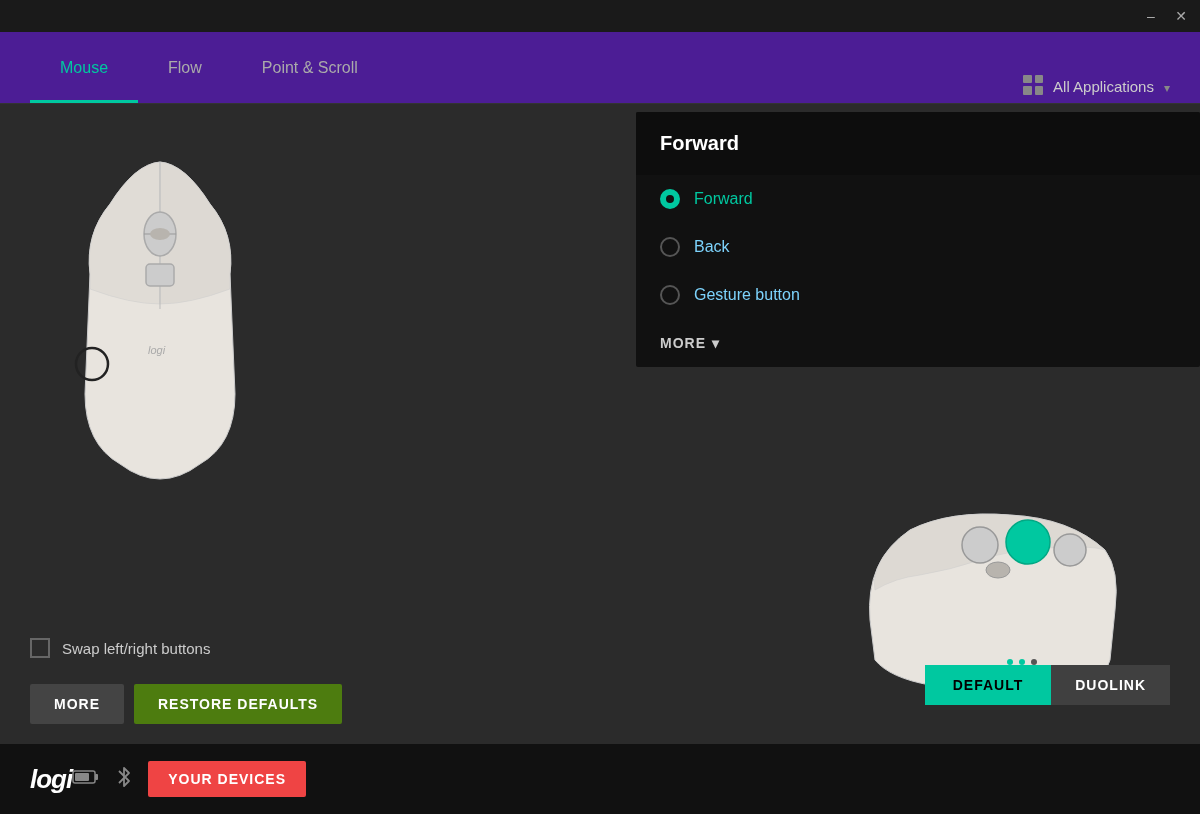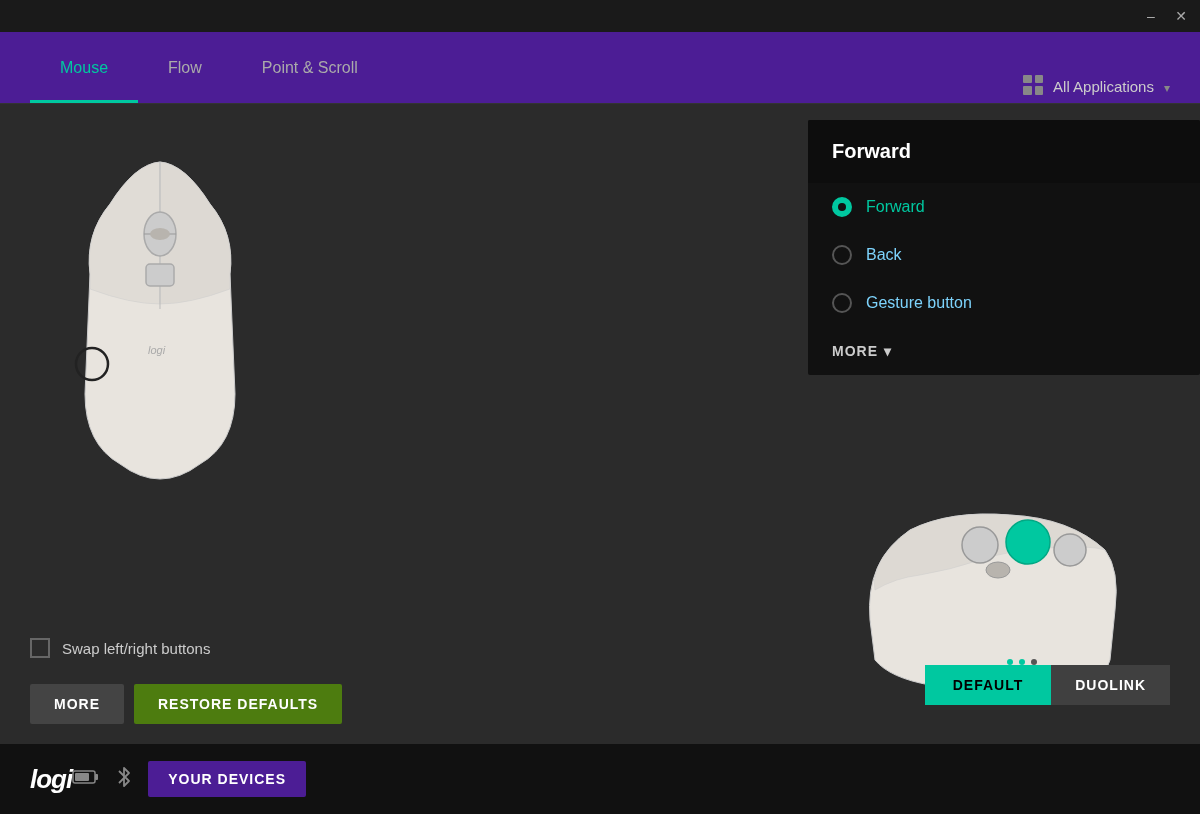--- a/index.html
+++ b/index.html
@@ -111,23 +111,23 @@
       position: relative;
       display: flex;
       align-items: flex-start;
       justify-content: flex-start;
       padding-top: 10px;
     }
 
     
     .dropdown-panel {
       position: absolute;
-      top: 16px;
+      top: 8px;
       right: 0;
-      width: 392px;
+      width: 564px;
       background: #111;
       border-radius: 2px;
       overflow: hidden;
     }
     .dropdown-header {
       background: #0d0d0d;
       padding: 20px 24px;
       font-size: 20px;
       font-weight: 600;
       color: #fff;
@@ -275,21 +275,21 @@
       text-align: center;
       font-size: 16px;
       color: #ccc;
     }
     .status-icons {
       display: flex;
       align-items: center;
       gap: 16px;
     }
     .your-devices-btn {
-      background: #4c1d95;
+      background: #ef4444;
       color: #fff;
       padding: 10px 20px;
       font-size: 14px;
       font-weight: 700;
       letter-spacing: 1px;
       border: none;
       cursor: pointer;
       border-radius: 2px;
     }
     .battery-icon {

